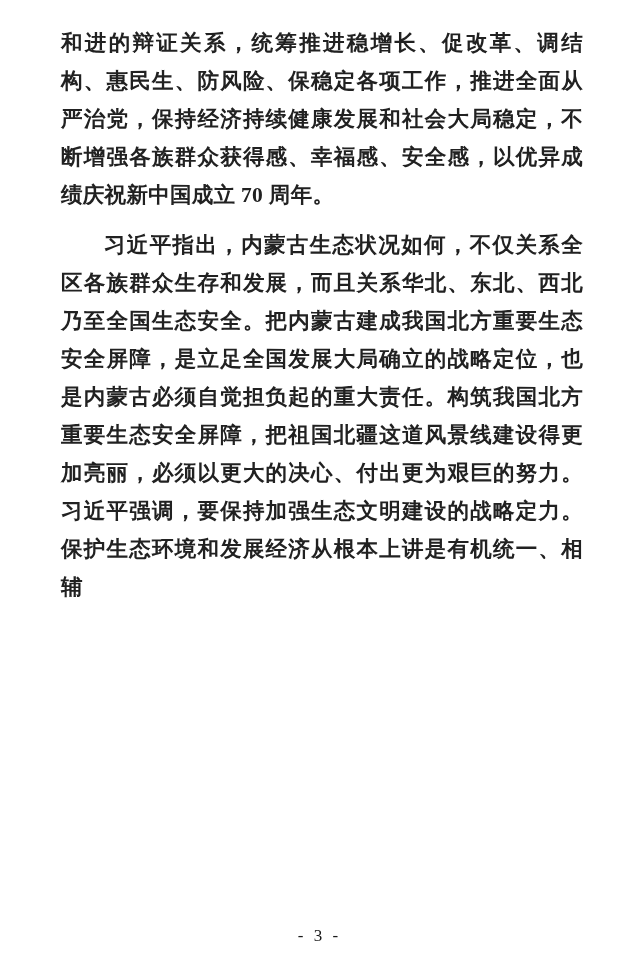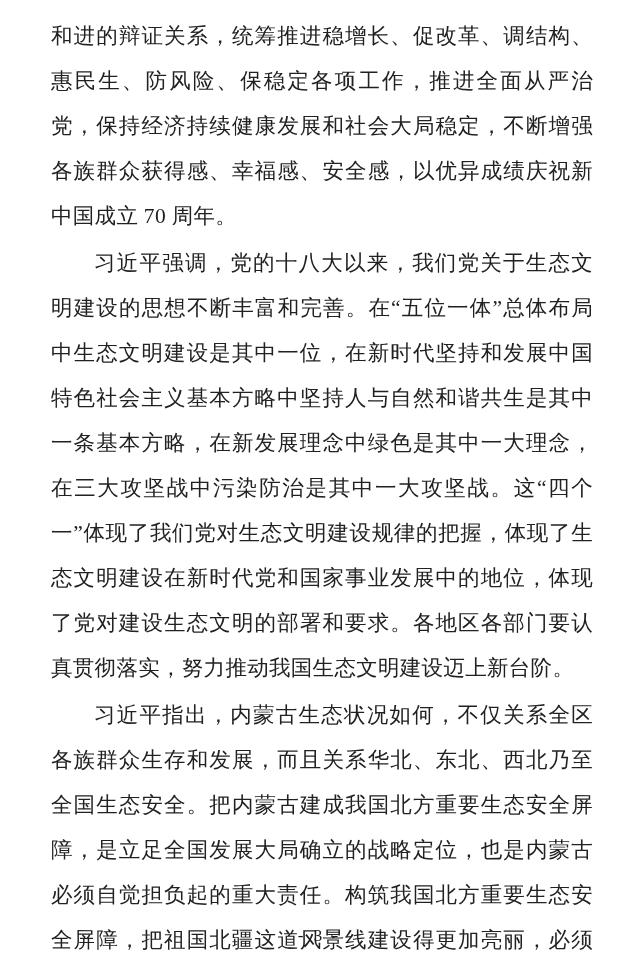--- a/index.html
+++ b/index.html
@@ -23,29 +23,30 @@
     height: 962px;
     background: #ffffff;
   }
   .body-text {
     position: absolute;
     left: 49px;
     top: 12px;
     width: 546px;
   }
   .para {
-    margin: 2px;
+    margin: 12px;
     padding: 0;
     font-size: 21.5px;
-    line-height: 45px;
+    line-height: 38px;
     text-align: justify;
     text-justify: inter-ideograph;
     letter-spacing: 0.3px;
     word-break: break-all;
     color: #212121;
+    font-weight: bold;
   }
   .para.indent {
     text-indent: 2em;
   }
   .footer {
     position: absolute;
     left: 0;
     top: 926px;
     width: 639px;
     text-align: center;
@@ -56,19 +57,18 @@
     color: #1a1a1a;
     font-family: "Liberation Serif", "DejaVu Serif", serif;
   }
 </style>
 </head>
 <body>
 
 <div class="page">
   <div class="body-text">
     <p class="para">和进的辩证关系，统筹推进稳增长、促改革、调结构、惠民生、防风险、保稳定各项工作，推进全面从严治党，保持经济持续健康发展和社会大局稳定，不断增强各族群众获得感、幸福感、安全感，以优异成绩庆祝新中国成立 70 周年。</p>
-    <p class="para indent">习近平强调，党的十八大以来，我们党关于生态文明建设的思想不断丰富和完善。在“五位一体”总体布局中生态文明建设是其中一位，在新时代坚持和发展中国特色社会主义基本方略中坚持人与自然和谐共生是其中一条基本方略，在新发展理念中绿色是其中一大理念，在三大攻坚战中污染防治是其中一大攻坚战。这“四个一”体现了我们党对生态文明建设规律的把握，体现了生态文明建设在新时代党和国家事业发展中的地位，体现了党对建设生态文明的部署和要求。各地区各部门要认真贯彻落实，努力推动我国生态文明建设迈上新台阶。</p>
     <p class="para indent">习近平指出，内蒙古生态状况如何，不仅关系全区各族群众生存和发展，而且关系华北、东北、西北乃至全国生态安全。把内蒙古建成我国北方重要生态安全屏障，是立足全国发展大局确立的战略定位，也是内蒙古必须自觉担负起的重大责任。构筑我国北方重要生态安全屏障，把祖国北疆这道风景线建设得更加亮丽，必须以更大的决心、付出更为艰巨的努力。习近平强调，要保持加强生态文明建设的战略定力。保护生态环境和发展经济从根本上讲是有机统一、相辅</p>
   </div>
   <div class="footer">
     <span class="page-number">- 3 -</span>
   </div>
 </div>
 
 </body></html>

